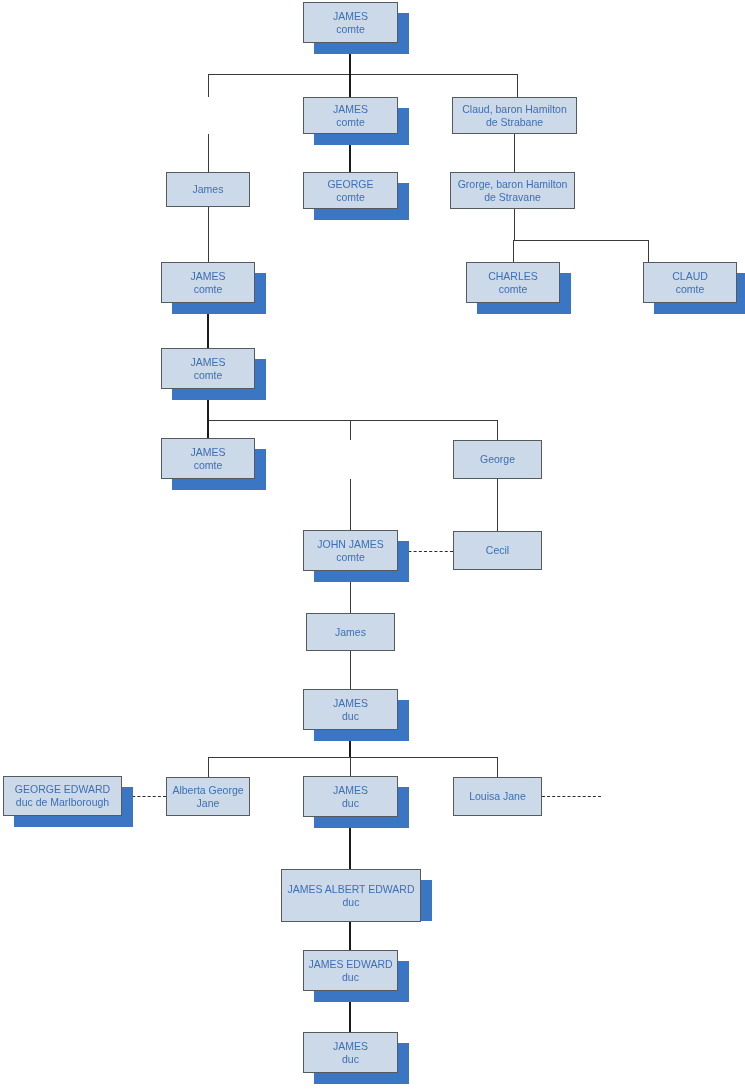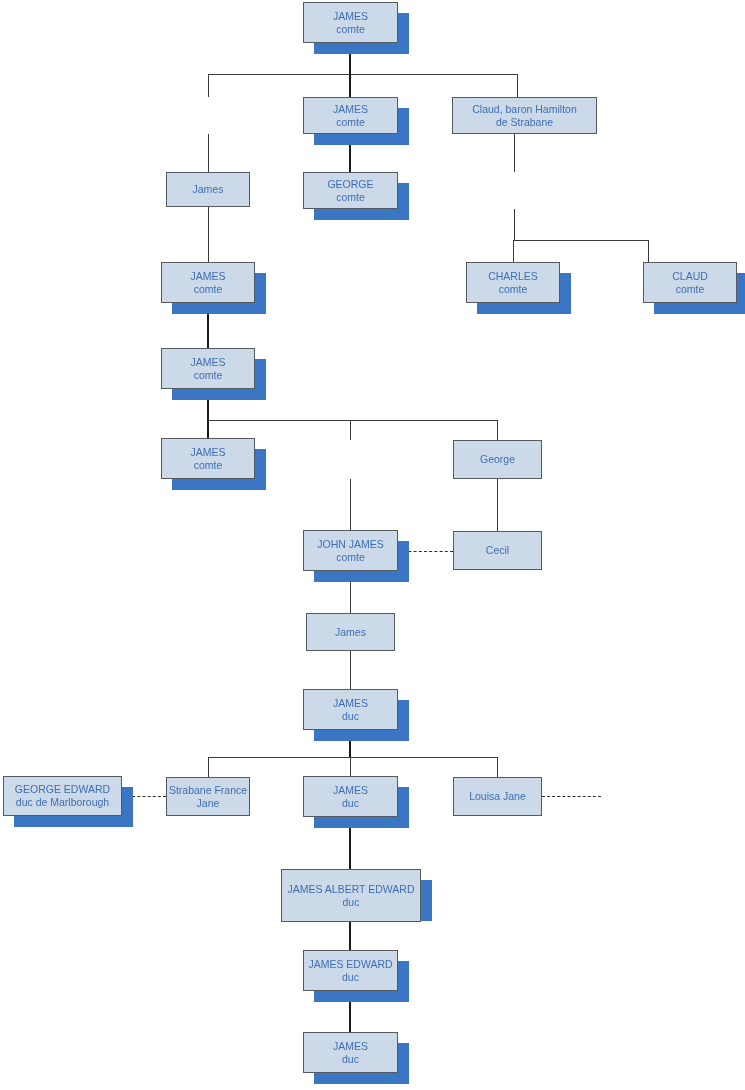--- a/index.html
+++ b/index.html
@@ -65,38 +65,44 @@
         <span class="l2">comte</span>
       </div>
     </div>
     <div class="node" style="left: 303px; top: 97px; width: 95px; height: 37px;">
       <div class="shadow" style="left: 11px; top: 11px; width: 95px; height: 37px;"></div>
       <div class="box">
         <span class="l1">JAMES</span>
         <span class="l2">comte</span>
       </div>
     </div>
-    <div class="node" style="left: 452px; top: 97px; width: 145px; height: 37px;">
+    <div class="node" style="left: 452px; top: 97px; width: 125px; height: 37px;">
       <div class="box">
         <span class="l1">Claud, baron Hamilton</span>
         <span class="l2">de Strabane</span>
       </div>
     </div>
     <div class="node" style="left: 166px; top: 172px; width: 84px; height: 35px;">
       <div class="box">
         <span class="l1">James</span>
       </div>
     </div>
     <div class="node" style="left: 303px; top: 172px; width: 95px; height: 37px;">
       <div class="shadow" style="left: 11px; top: 11px; width: 95px; height: 37px;"></div>
       <div class="box">
         <span class="l1">GEORGE</span>
         <span class="l2">comte</span>
       </div>
     </div>
+    <div class="node" style="left: 450px; top: 172px; width: 125px; height: 37px;">
+      <div class="box">
+        <span class="l1">Grorge, baron Hamilton</span>
+        <span class="l2">de Stravane</span>
+      </div>
+    </div>
     <div class="node" style="left: 161px; top: 262px; width: 94px; height: 41px;">
       <div class="shadow" style="left: 11px; top: 11px; width: 94px; height: 41px;"></div>
       <div class="box">
         <span class="l1">JAMES</span>
         <span class="l2">comte</span>
       </div>
     </div>
     <div class="node" style="left: 466px; top: 262px; width: 94px; height: 41px;">
       <div class="shadow" style="left: 11px; top: 11px; width: 94px; height: 41px;"></div>
       <div class="box">
@@ -156,21 +162,21 @@
     </div>
     <div class="node" style="left: 3px; top: 776px; width: 119px; height: 40px;">
       <div class="shadow" style="left: 11px; top: 11px; width: 119px; height: 40px;"></div>
       <div class="box">
         <span class="l1">GEORGE EDWARD</span>
         <span class="l2">duc de Marlborough</span>
       </div>
     </div>
     <div class="node" style="left: 166px; top: 777px; width: 84px; height: 39px;">
       <div class="box">
-        <span class="l1">Strabane France</span>
+        <span class="l1">Alberta George</span>
         <span class="l2">Jane</span>
       </div>
     </div>
     <div class="node" style="left: 303px; top: 776px; width: 95px; height: 41px;">
       <div class="shadow" style="left: 11px; top: 11px; width: 95px; height: 41px;"></div>
       <div class="box">
         <span class="l1">JAMES</span>
         <span class="l2">duc</span>
       </div>
     </div>

